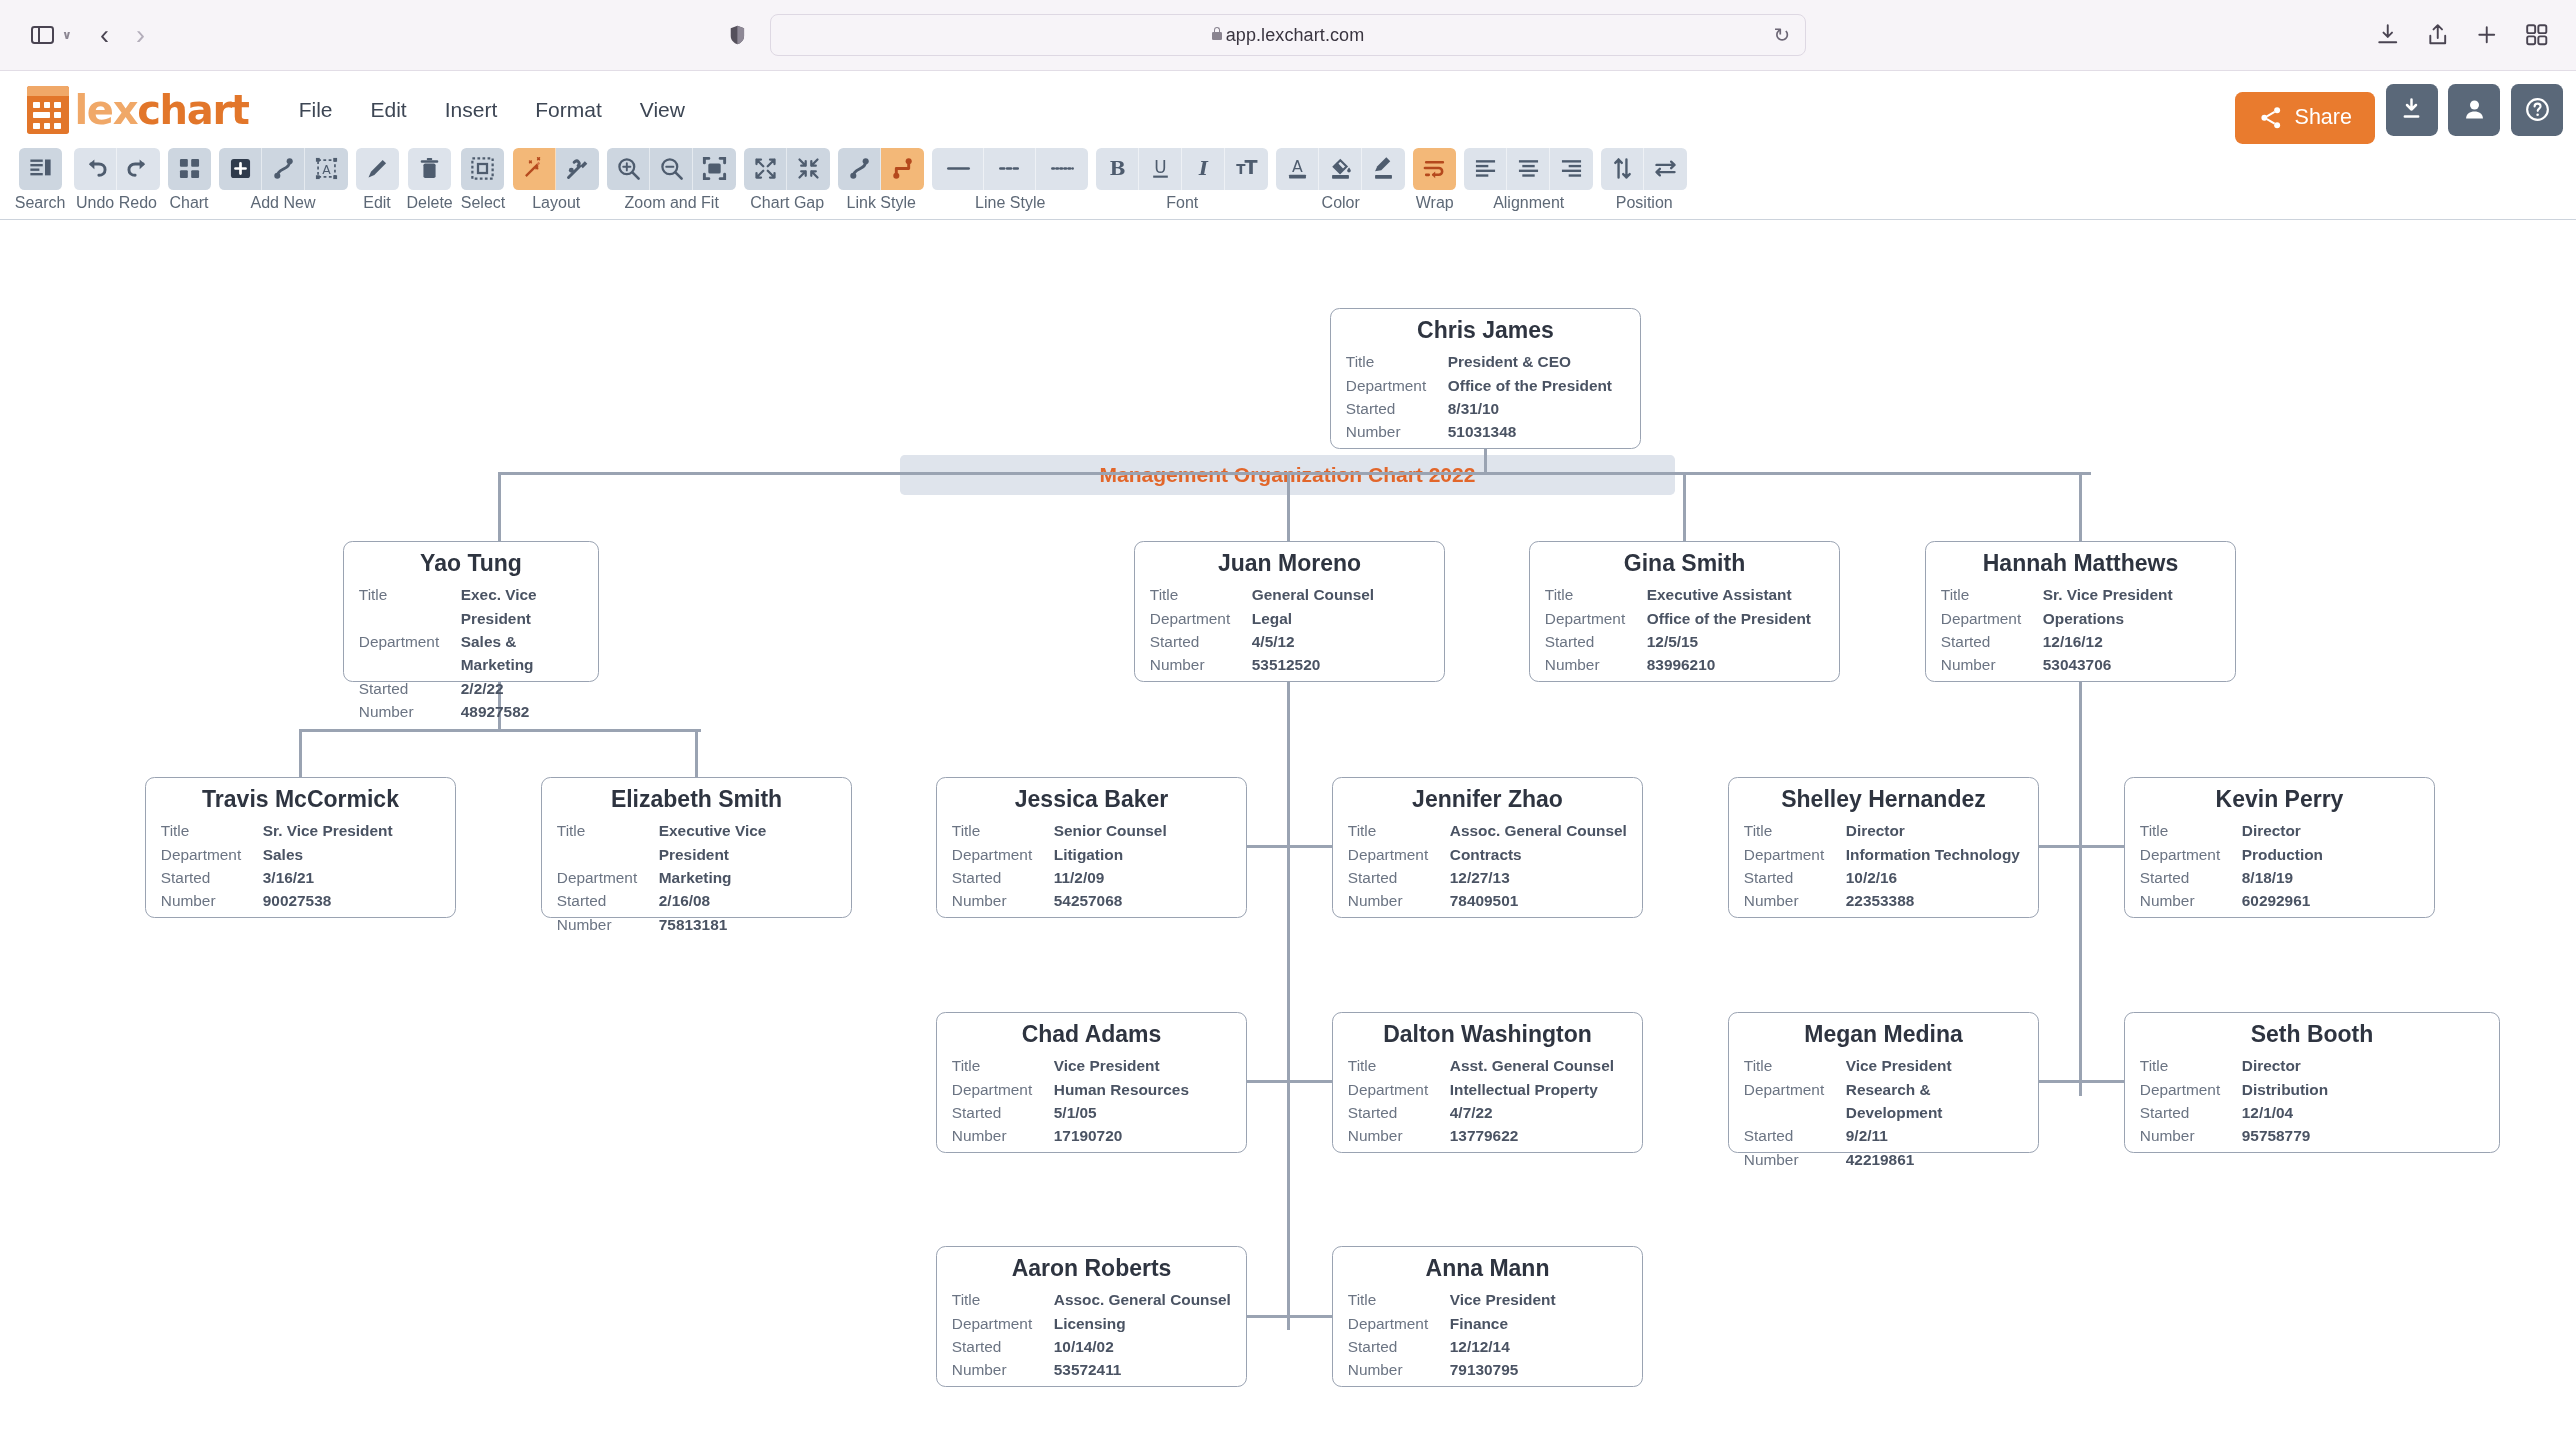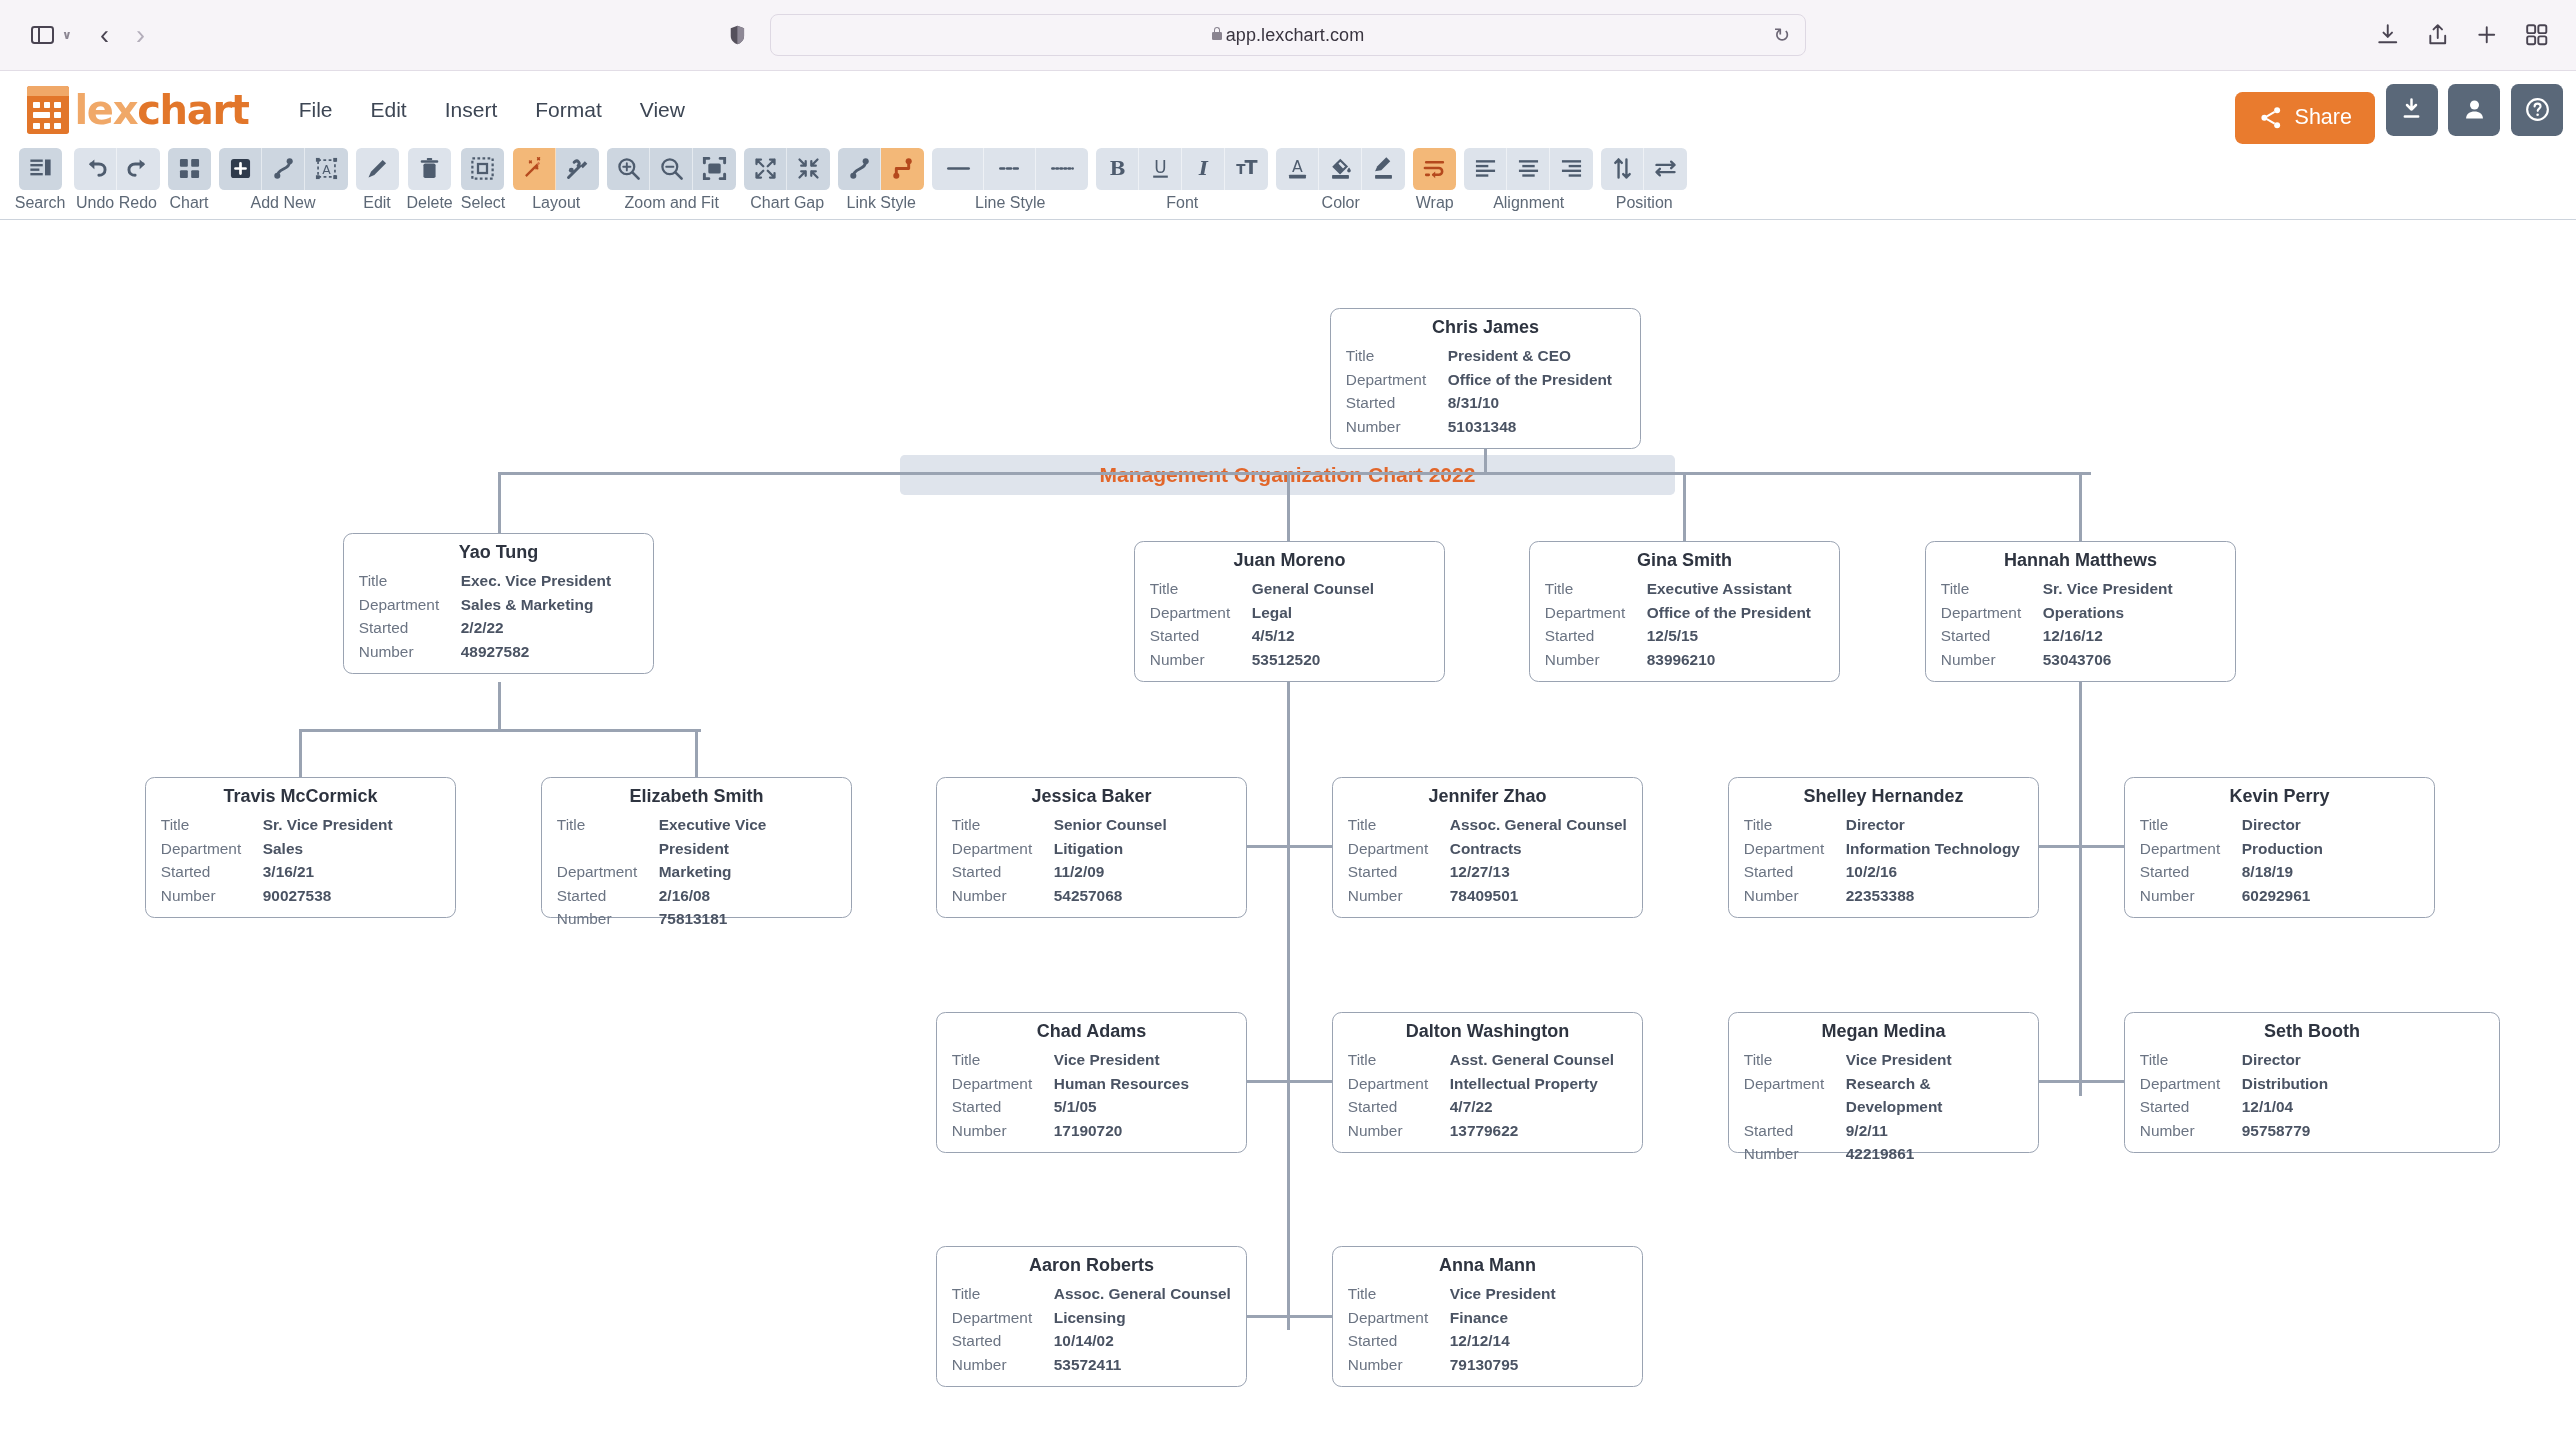--- a/index.html
+++ b/index.html
@@ -144,21 +144,21 @@
     position:absolute;left:900px;top:235px;width:775px;height:40px;
     background:#dfe4ec;border-radius:4.7px;
     display:flex;align-items:center;justify-content:center;
     color:#e2662a;font-size:21px;font-weight:600;
   }
   .node{
     position:absolute;background:#fff;border:1.3px solid #9aa3b2;border-radius:9.4px;
     box-sizing:border-box;padding:8px 14.8px 9.4px 14.8px;
   }
   .node-name{
-    text-align:center;font-size:18px;font-weight:700;color:#2e3440;
+    text-align:center;font-size:23px;font-weight:700;color:#2e3440;
     margin-bottom:6.7px;line-height:1.15;
   }
   .node-row{display:flex;font-size:15.4px;line-height:1.52;}
   .node-key{color:#6b7483;width:102px;flex:none;}
   .node-val{color:#4a5363;font-weight:700;}
   .link{position:absolute;background:#9aa3b2;}
 </style>
 </head>
 <body>
 
@@ -618,21 +618,21 @@
         </div>
         <div class="node-row">
           <span class="node-key">Started</span>
           <span class="node-val">8/31/10</span>
         </div>
         <div class="node-row">
           <span class="node-key">Number</span>
           <span class="node-val">51031348</span>
         </div>
       </div>
-      <div class="node" style="left: 343px; top: 313px; width: 311px; height: 141px;">
+      <div class="node" style="left: 343px; top: 321px; width: 256px; height: 141px;">
         <div class="node-name">Yao Tung</div>
         <div class="node-row">
           <span class="node-key">Title</span>
           <span class="node-val">Exec. Vice President</span>
         </div>
         <div class="node-row">
           <span class="node-key">Department</span>
           <span class="node-val">Sales &amp; Marketing</span>
         </div>
         <div class="node-row">

